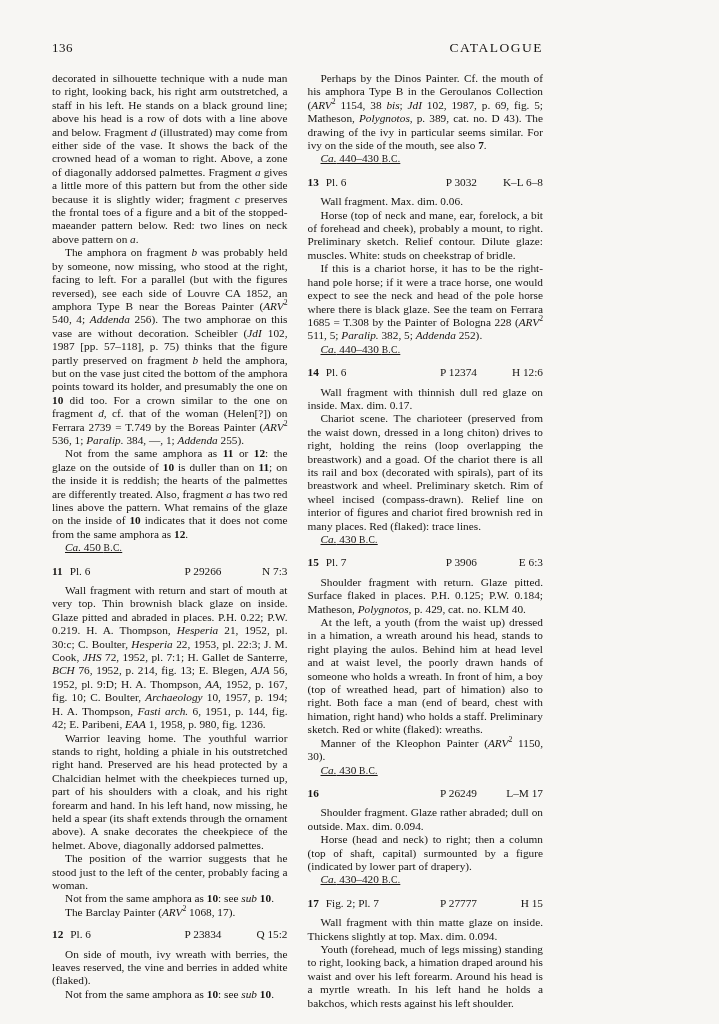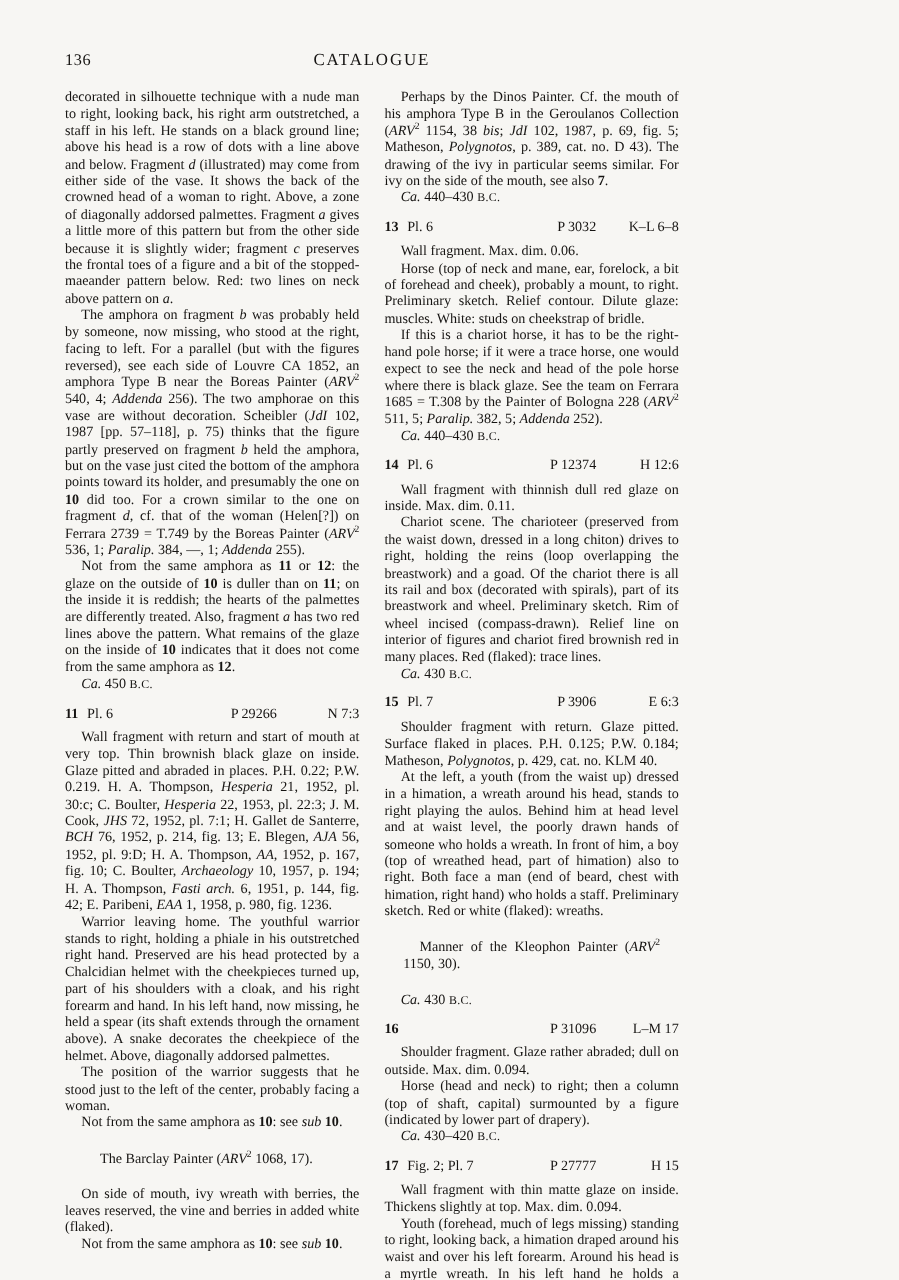--- a/index.html
+++ b/index.html
@@ -22,38 +22,38 @@
     margin-bottom:16px;
     position:relative;
   }
   .page-number{
     font-size:13px;
     letter-spacing:0.5px;
   }
   .running-title{
     position:absolute;
     left:0;right:0;
-    text-align:center;
+    text-align:right;
     font-size:13.5px;
     letter-spacing:1.5px;
   }
   .columns{
     display:flex;
     gap:20px;
   }
   .col{
     width:300px;
     font-size:11.3px;
     line-height:13.4px;
     text-align:justify;
   }
   .para{margin:0;}
   .para.indent{text-indent:13px;}
-  .date-line{margin:0;text-indent:13px;text-align:left;}
-  .attr-line{margin:15px;text-indent:13px;}
+  .date-line{margin:0;text-indent:13px;text-align:left;text-decoration:underline;}
+  .attr-line{margin:0;text-indent:13px;}
   .entry-heading{
     display:flex;
     align-items:flex-start;
     margin:9px 0 6px 0;
     text-align:left;
   }
   .eh-left{flex:1;white-space:nowrap;}
   .eh-num{font-weight:bold;margin-right:7px;}
   .eh-pnum{white-space:nowrap;}
   .eh-grid{width:66px;text-align:right;white-space:nowrap;}
@@ -79,55 +79,60 @@
         <div class="entry-heading">
           <span class="eh-left"><span class="eh-num">11</span><span>Pl. 6</span></span>
           <span class="eh-pnum">P 29266</span>
           <span class="eh-grid">N 7:3</span>
         </div>
         <p class="para indent">Wall fragment with return and start of mouth at very top. Thin brownish black glaze on inside. Glaze pitted and abraded in places. P.H. 0.22; P.W. 0.219. H. A. Thompson, <span class="r-i">Hesperia</span> 21, 1952, pl. 30:c; C. Boulter, <span class="r-i">Hesperia</span> 22, 1953, pl. 22:3; J. M. Cook, <span class="r-i">JHS</span> 72, 1952, pl. 7:1; H. Gallet de Santerre, <span class="r-i">BCH</span> 76, 1952, p. 214, fig. 13; E. Blegen, <span class="r-i">AJA</span> 56, 1952, pl. 9:D; H. A. Thompson, <span class="r-i">AA</span>, 1952, p. 167, fig. 10; C. Boulter, <span class="r-i">Archaeology</span> 10, 1957, p. 194; H. A. Thompson, <span class="r-i">Fasti arch.</span> 6, 1951, p. 144, fig. 42; E. Paribeni, <span class="r-i">EAA</span> 1, 1958, p. 980, fig. 1236.</p>
         <p class="para indent">Warrior leaving home. The youthful warrior stands to right, holding a phiale in his outstretched right hand. Preserved are his head protected by a Chalcidian helmet with the cheekpieces turned up, part of his shoulders with a cloak, and his right forearm and hand. In his left hand, now missing, he held a spear (its shaft extends through the ornament above). A snake decorates the cheekpiece of the helmet. Above, diagonally addorsed palmettes.</p>
         <p class="para indent">The position of the warrior suggests that he stood just to the left of the center, probably facing a woman.</p>
         <p class="para indent">Not from the same amphora as <span class="r-b">10</span>: see <span class="r-i">sub</span> <span class="r-b">10</span>.</p>
         <p class="attr-line">The Barclay Painter (<span class="r-i">ARV</span><span class="r-sup">2</span> 1068, 17).</p>
+        <div class="entry-heading">
+          <span class="eh-left"><span class="eh-num">12</span><span>Pl. 6</span></span>
+          <span class="eh-pnum">P 23834</span>
+          <span class="eh-grid">Q 15:2</span>
+        </div>
         <p class="para indent">On side of mouth, ivy wreath with berries, the leaves reserved, the vine and berries in added white (flaked).</p>
         <p class="para indent">Not from the same amphora as <span class="r-b">10</span>: see <span class="r-i">sub</span> <span class="r-b">10</span>.</p>
       </div>
     <div class="col" id="col-right">
         <p class="para indent">Perhaps by the Dinos Painter. Cf. the mouth of his amphora Type B in the Geroulanos Collection (<span class="r-i">ARV</span><span class="r-sup">2</span> 1154, 38 <span class="r-i">bis</span>; <span class="r-i">JdI</span> 102, 1987, p. 69, fig. 5; Matheson, <span class="r-i">Polygnotos</span>, p. 389, cat. no. D 43). The drawing of the ivy in particular seems similar. For ivy on the side of the mouth, see also <span class="r-b">7</span>.</p>
         <p class="date-line"><span class="r-i">Ca.</span> 440–430 <span class="r-sc">B.C.</span></p>
         <div class="entry-heading">
           <span class="eh-left"><span class="eh-num">13</span><span>Pl. 6</span></span>
           <span class="eh-pnum">P 3032</span>
           <span class="eh-grid">K–L 6–8</span>
         </div>
         <p class="para indent">Wall fragment. Max. dim. 0.06.</p>
         <p class="para indent">Horse (top of neck and mane, ear, forelock, a bit of forehead and cheek), probably a mount, to right. Preliminary sketch. Relief contour. Dilute glaze: muscles. White: studs on cheekstrap of bridle.</p>
         <p class="para indent">If this is a chariot horse, it has to be the right-hand pole horse; if it were a trace horse, one would expect to see the neck and head of the pole horse where there is black glaze. See the team on Ferrara 1685 = T.308 by the Painter of Bologna 228 (<span class="r-i">ARV</span><span class="r-sup">2</span> 511, 5; <span class="r-i">Paralip.</span> 382, 5; <span class="r-i">Addenda</span> 252).</p>
         <p class="date-line"><span class="r-i">Ca.</span> 440–430 <span class="r-sc">B.C.</span></p>
         <div class="entry-heading">
           <span class="eh-left"><span class="eh-num">14</span><span>Pl. 6</span></span>
           <span class="eh-pnum">P 12374</span>
           <span class="eh-grid">H 12:6</span>
         </div>
-        <p class="para indent">Wall fragment with thinnish dull red glaze on inside. Max. dim. 0.11.</p>
+        <p class="para indent">Wall fragment with thinnish dull red glaze on inside. Max. dim. 0.17.</p>
         <p class="para indent">Chariot scene. The charioteer (preserved from the waist down, dressed in a long chiton) drives to right, holding the reins (loop overlapping the breastwork) and a goad. Of the chariot there is all its rail and box (decorated with spirals), part of its breastwork and wheel. Preliminary sketch. Rim of wheel incised (compass-drawn). Relief line on interior of figures and chariot fired brownish red in many places. Red (flaked): trace lines.</p>
         <p class="date-line"><span class="r-i">Ca.</span> 430 <span class="r-sc">B.C.</span></p>
         <div class="entry-heading">
           <span class="eh-left"><span class="eh-num">15</span><span>Pl. 7</span></span>
           <span class="eh-pnum">P 3906</span>
           <span class="eh-grid">E 6:3</span>
         </div>
         <p class="para indent">Shoulder fragment with return. Glaze pitted. Surface flaked in places. P.H. 0.125; P.W. 0.184; Matheson, <span class="r-i">Polygnotos</span>, p. 429, cat. no. KLM 40.</p>
         <p class="para indent">At the left, a youth (from the waist up) dressed in a himation, a wreath around his head, stands to right playing the aulos. Behind him at head level and at waist level, the poorly drawn hands of someone who holds a wreath. In front of him, a boy (top of wreathed head, part of himation) also to right. Both face a man (end of beard, chest with himation, right hand) who holds a staff. Preliminary sketch. Red or white (flaked): wreaths.</p>
         <p class="attr-line">Manner of the Kleophon Painter (<span class="r-i">ARV</span><span class="r-sup">2</span> 1150, 30).</p>
         <p class="date-line"><span class="r-i">Ca.</span> 430 <span class="r-sc">B.C.</span></p>
         <div class="entry-heading">
           <span class="eh-left"><span class="eh-num">16</span></span>
-          <span class="eh-pnum">P 31096</span>
+          <span class="eh-pnum">P 26249</span>
           <span class="eh-grid">L–M 17</span>
         </div>
         <p class="para indent">Shoulder fragment. Glaze rather abraded; dull on outside. Max. dim. 0.094.</p>
         <p class="para indent">Horse (head and neck) to right; then a column (top of shaft, capital) surmounted by a figure (indicated by lower part of drapery).</p>
         <p class="date-line"><span class="r-i">Ca.</span> 430–420 <span class="r-sc">B.C.</span></p>
         <div class="entry-heading">
           <span class="eh-left"><span class="eh-num">17</span><span>Fig. 2; Pl. 7</span></span>
           <span class="eh-pnum">P 27777</span>
           <span class="eh-grid">H 15</span>
         </div>

